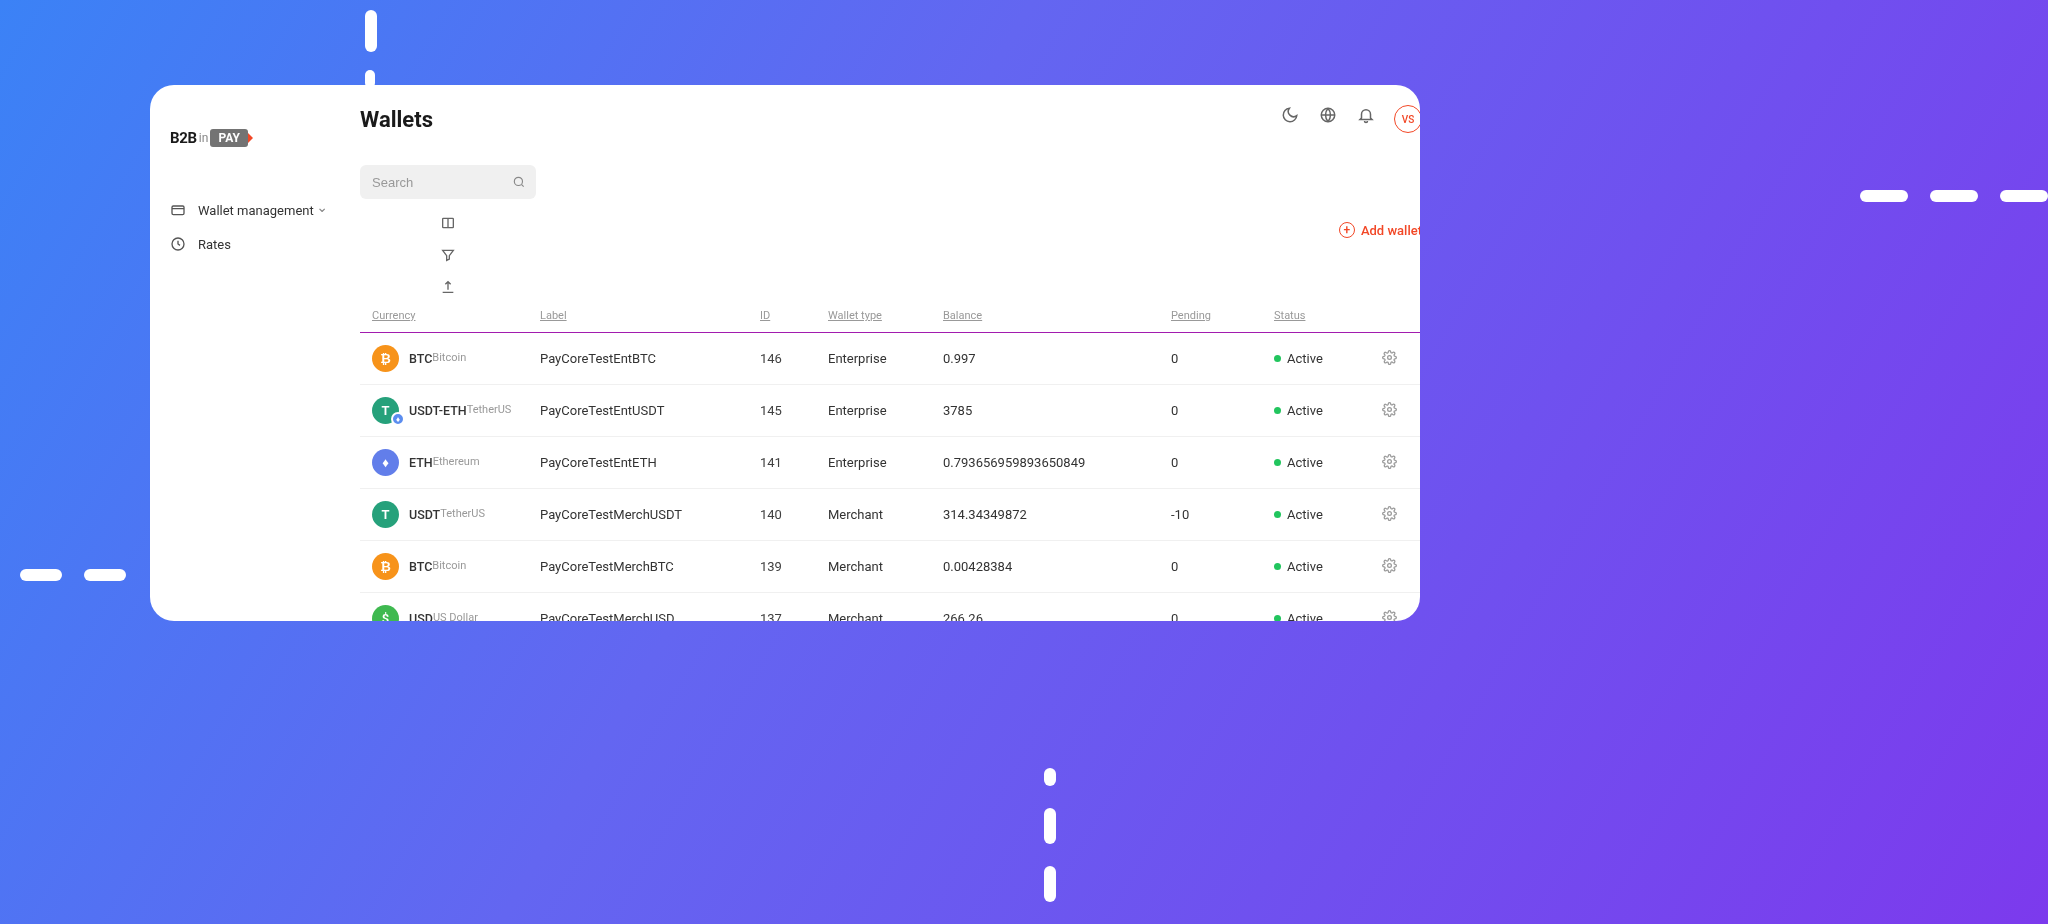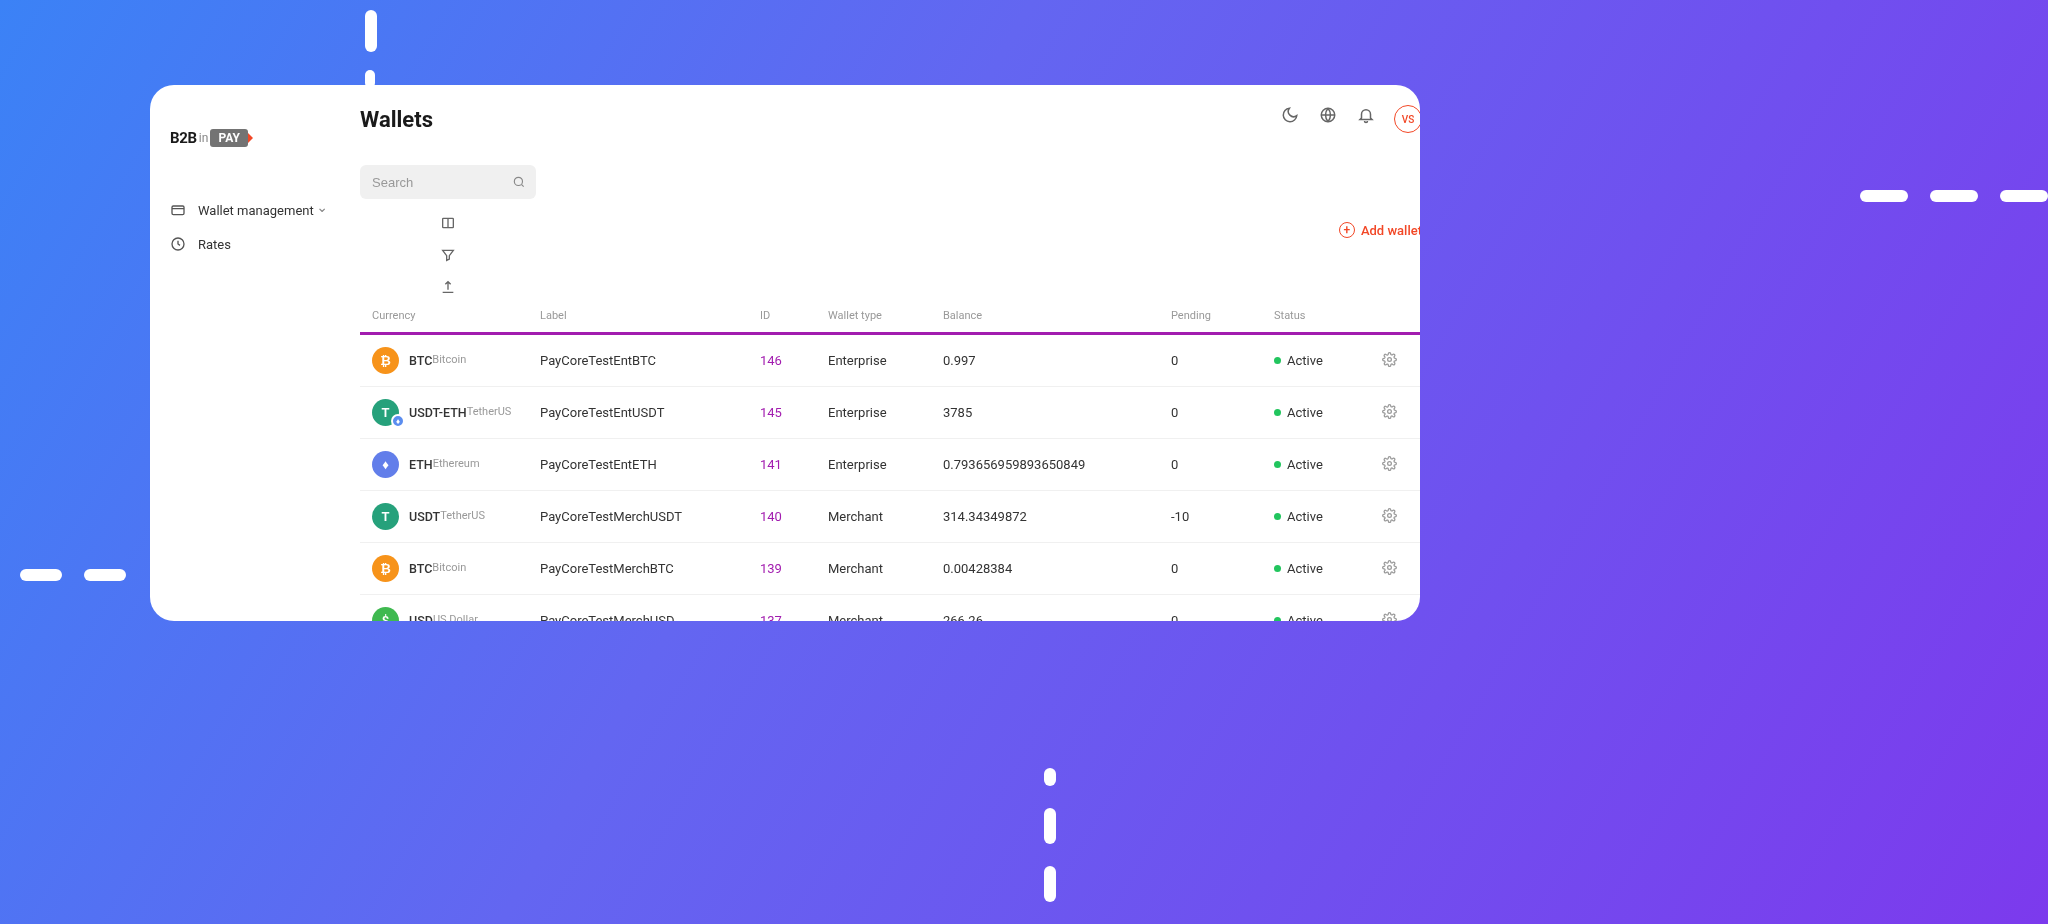--- a/index.html
+++ b/index.html
@@ -59,29 +59,29 @@
     .toolbar { display:flex; align-items:center; justify-content:space-between; margin-bottom: 14px; }
     .toolbar-left { display:flex; align-items:center; gap: 16px; flex-direction: column; }
     .search-wrap { position: relative; width: 176px; }
     .search-input { width: 100%; height: 34px; border:none; background:#f0f0f0; border-radius: 6px; padding: 0 36px 0 12px; font-size: 13px; outline:none; color:#333; }
     .search-input::placeholder { color: #999; }
     .search-icon { position:absolute; right: 10px; top: 9px; width:14px; height:14px; color:#888; }
     .tool-icon { width:16px; height:16px; color:#666; cursor:pointer; }
     .add-wallet { display:flex; align-items:center; gap:6px; color:#f24726; font-size: 13px; font-weight:500; cursor:pointer; }
     .add-wallet-icon { width:16px; height:16px; border:1.5px solid #f24726; border-radius:50%; display:flex; align-items:center; justify-content:center; font-size:12px; line-height:1; }
 
-    .table-head { display:grid; grid-template-columns: 168px 220px 68px 115px 228px 103px 108px 40px; font-size: 11px; color: #999; padding: 0 0 10px 12px; border-bottom: 3px solid #a21caf; }
+    .table-head { display:grid; grid-template-columns: 168px 220px 68px 115px 228px 103px 108px 40px; font-size: 11px; color: #999; padding: 0 0 10px 12px; border-bottom: 1px solid #a21caf; text-decoration: underline; }
     .row { display:grid; grid-template-columns: 168px 220px 68px 115px 228px 103px 108px 40px; align-items:center; padding: 12px 0 12px 12px; border-bottom: 1px solid #f0f0f0; font-size: 13px; color:#333; }
     .currency-cell { display:flex; align-items:center; gap: 10px; }
     .coin-icon { width: 27px; height: 27px; border-radius: 50%; display:flex; align-items:center; justify-content:center; color:#fff; font-size:13px; font-weight:600; position:relative; }
     .coin-badge { position:absolute; right:-6px; bottom:-2px; width:14px; height:14px; border-radius:50%; background:#5b8def; border:2px solid #fff; display:flex; align-items:center; justify-content:center; font-size:8px; color:#fff; }
     .coin-text { display:flex; }
     .coin-symbol { font-size:12.5px; font-weight:500; color:#333; }
     .coin-name { font-size:11px; color:#999; }
-    .id-col { color:#a21caf; }
+    .id-col { color:#404040; }
     .status-cell { display:flex; align-items:center; gap:6px; }
     .status-dot { width:7px; height:7px; border-radius:50%; background:#22c55e; }
     .gear-cell { color:#999; cursor:pointer; }
   </style>
 </head>
 <body>
 
 <div class="deco-top"></div>
 <div class="deco-top2"></div>
 <div class="deco-right">

